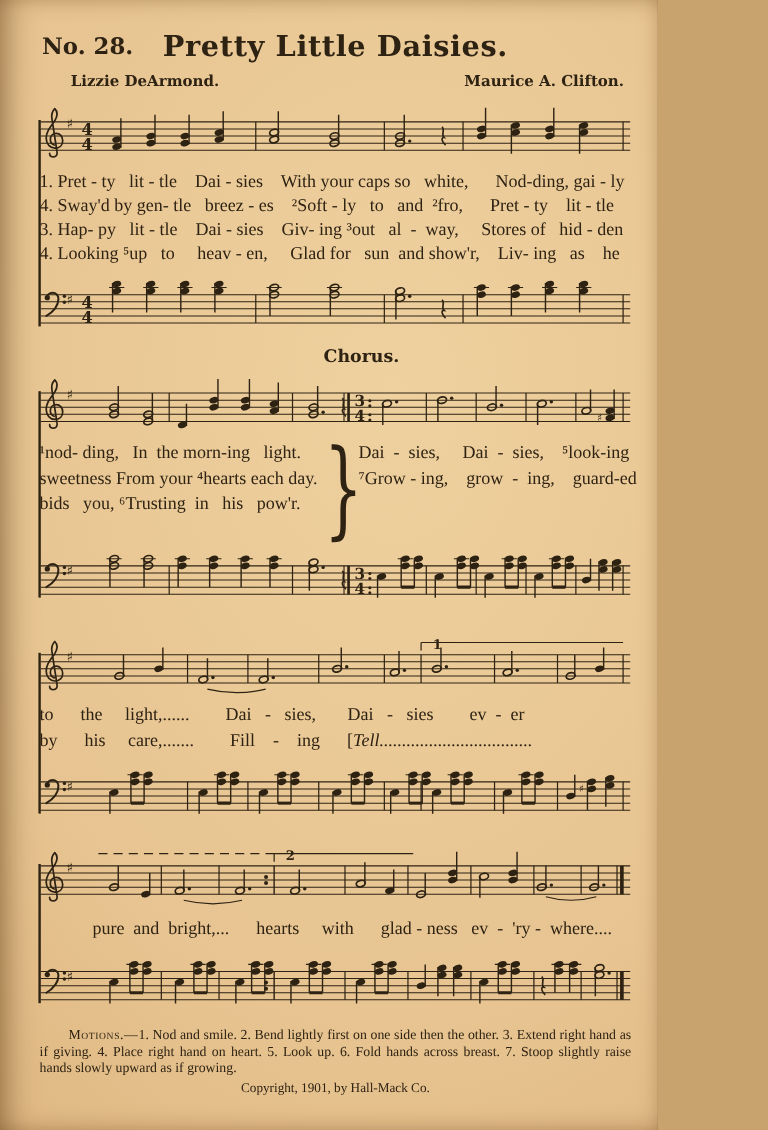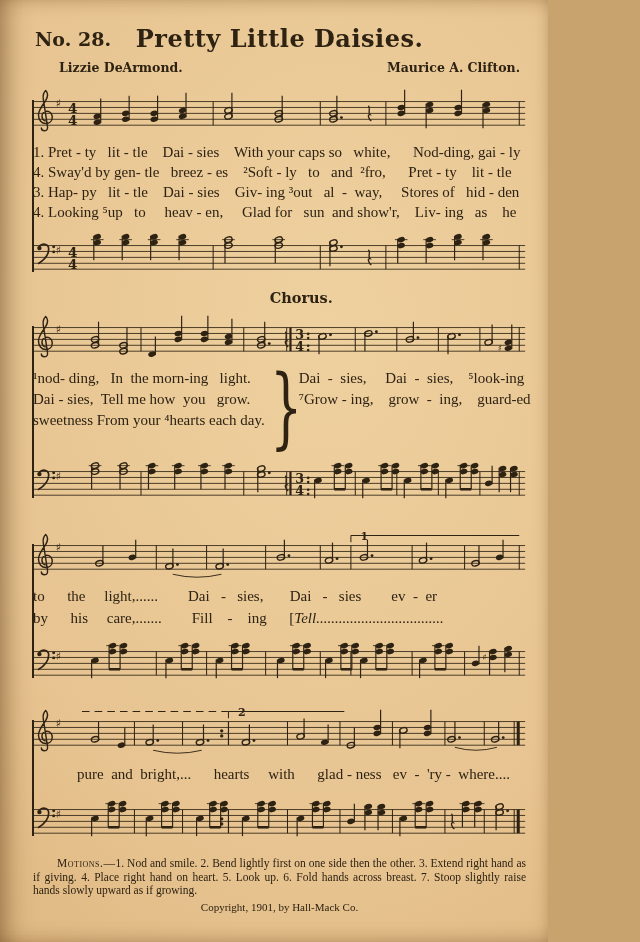--- a/index.html
+++ b/index.html
@@ -241,22 +241,22 @@
         <ellipse cx="539.74" cy="37.5" rx="4.5" ry="3.1" transform="rotate(-16 539.74 37.5)" fill="none" stroke="#2e2213" stroke-width="1.7"></ellipse>
         <line x1="543.84" y1="38.5" x2="543.84" y2="16.5" stroke="#2e2213" stroke-width="1.4"></line>
         <ellipse cx="563.05" cy="44.5" rx="4.5" ry="3.1" transform="rotate(-16 563.05 44.5)" fill="#2e2213"></ellipse>
         <ellipse cx="563.05" cy="37.5" rx="4.5" ry="3.1" transform="rotate(-16 563.05 37.5)" fill="#2e2213"></ellipse>
         <line x1="567.15" y1="45.5" x2="567.15" y2="16.5" stroke="#2e2213" stroke-width="1.4"></line>
         <text x="553.05" y="48" fill="#2e2213" font-size="10" font-family="&quot;DejaVu Serif&quot;,serif" font-weight="bold" text-anchor="middle">♯</text>
       </svg>
     <div class="chorus-lyrics">
       <div class="chl">
         <div class="lyr">¹nod- ding,   In  the morn-ing   light.</div>
-        <div class="lyr">Dai - sies,  Tell me how  you   grow.</div>
         <div class="lyr">sweetness From your ⁴hearts each day.</div>
+        <div class="lyr">bids   you, ⁶Trusting  in   his   pow'r.</div>
       </div>
       <div class="brace">}</div>
       <div class="chr">
         <div class="lyr">Dai  -  sies,     Dai  -  sies,    ⁵look-ing</div>
         <div class="lyr">⁷Grow - ing,    grow  -  ing,    guard-ed</div>
       </div>
     </div>
     <svg class="staff" viewBox="0 0 584 60">
         <line x1="1" y1="20" x2="583" y2="20" stroke="#2e2213" stroke-width="1"></line>
         <line x1="1" y1="27" x2="583" y2="27" stroke="#2e2213" stroke-width="1"></line>

